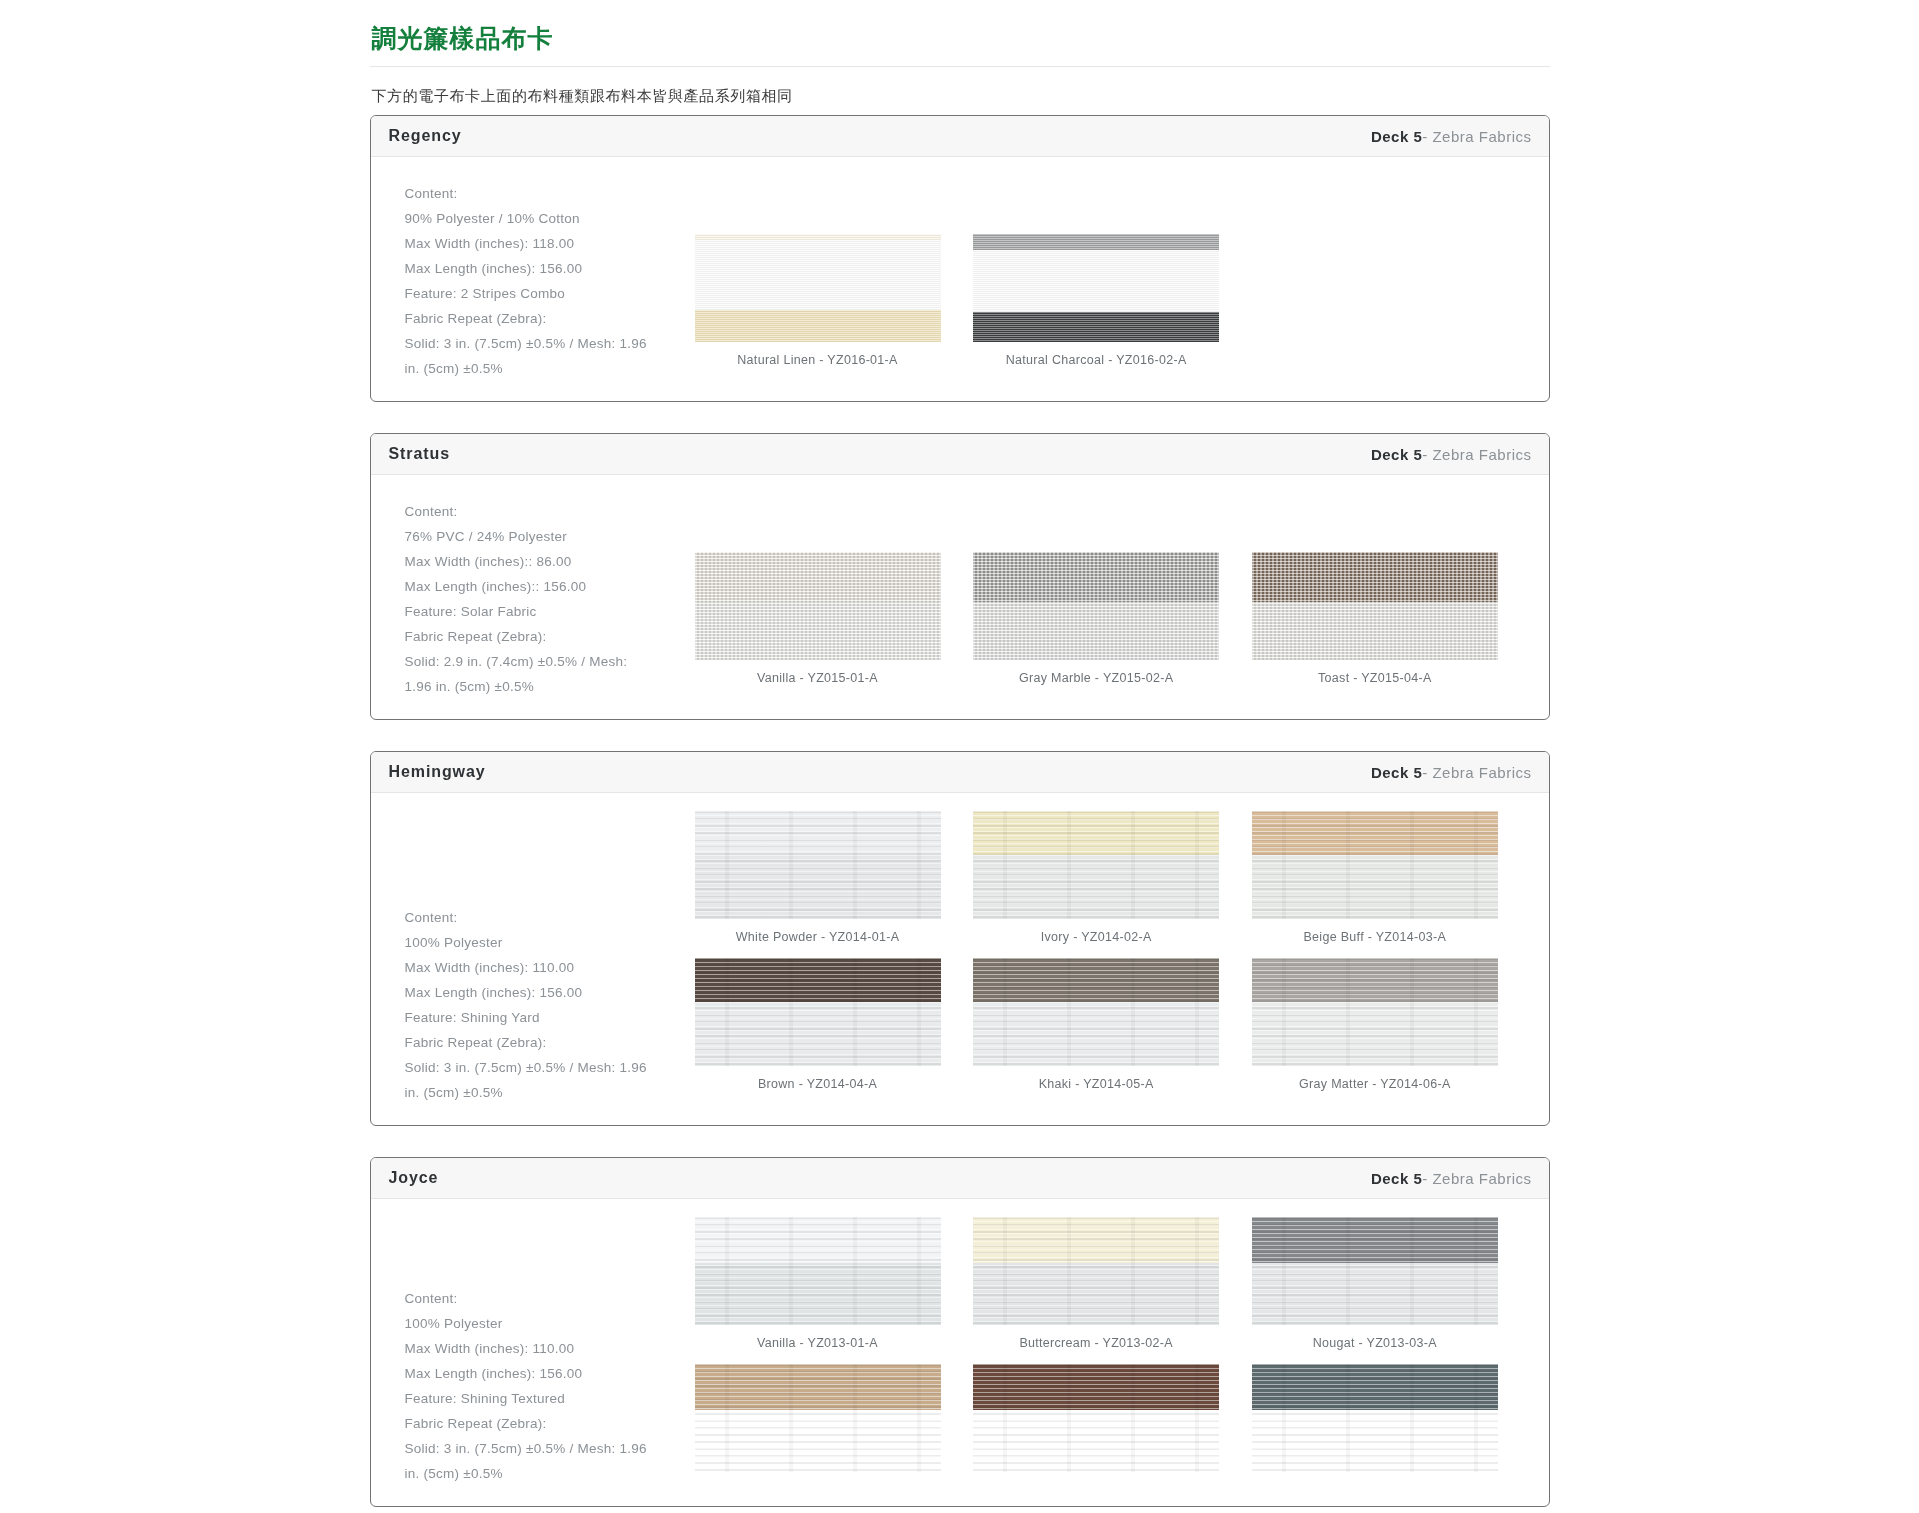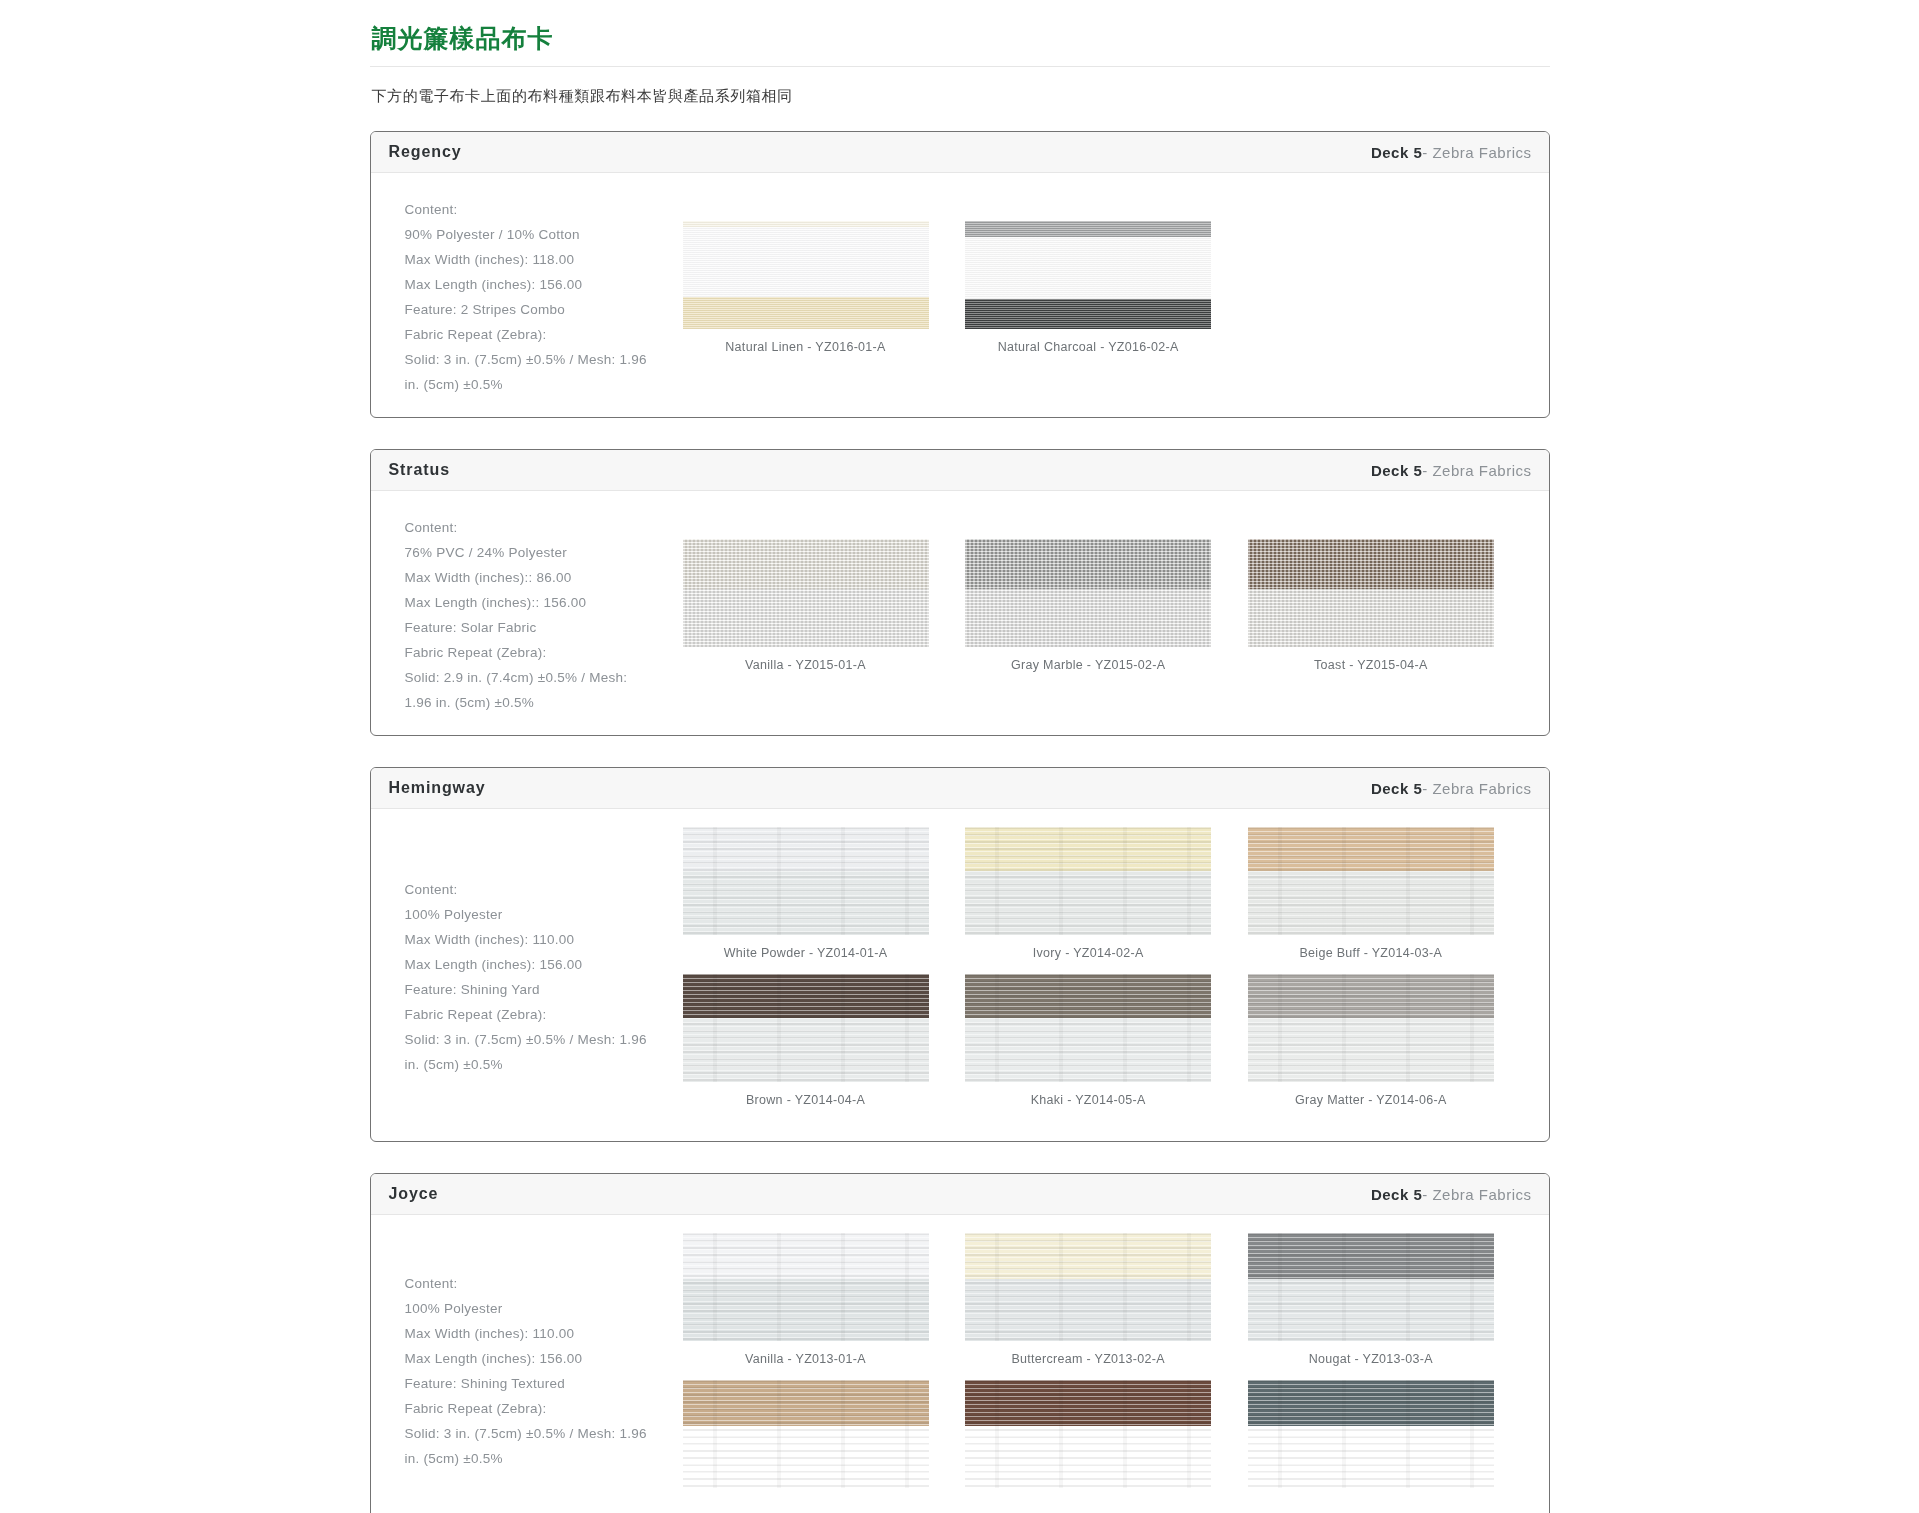--- a/index.html
+++ b/index.html
@@ -33,21 +33,21 @@
   }
   .title-rule {
     height: 1px;
     background: #e6e6e6;
     margin: 0 0 18px 0;
   }
   .page-subtitle {
     font-size: 15px;
     color: #3a3a3a;
     letter-spacing: .6px;
-    margin: 0 0 24px 2px;
+    margin: 0 0 8px 2px;
     line-height: 1.5;
   }
 
   
   .panel {
     border: 1px solid #737373;
     border-radius: 6px;
     background: #ffffff;
     margin-bottom: 31px;
     overflow: hidden;
@@ -75,22 +75,23 @@
   .panel-deck .deck-strong {
     font-weight: 700;
     color: #2f3336;
   }
   .panel-deck .deck-light {
     color: #8c9196;
   }
 
   .panel-body {
     display: flex;
-    align-items: center;
+    align-items: flex-end;
     padding: 18px 18px 20px 18px;
+    gap: 12px;
   }
 
   
   .spec-col {
     width: 290px;
     flex: 0 0 290px;
     padding: 6px 10px 0 16px;
   }
   .spec-line {
     font-size: 13.5px;

